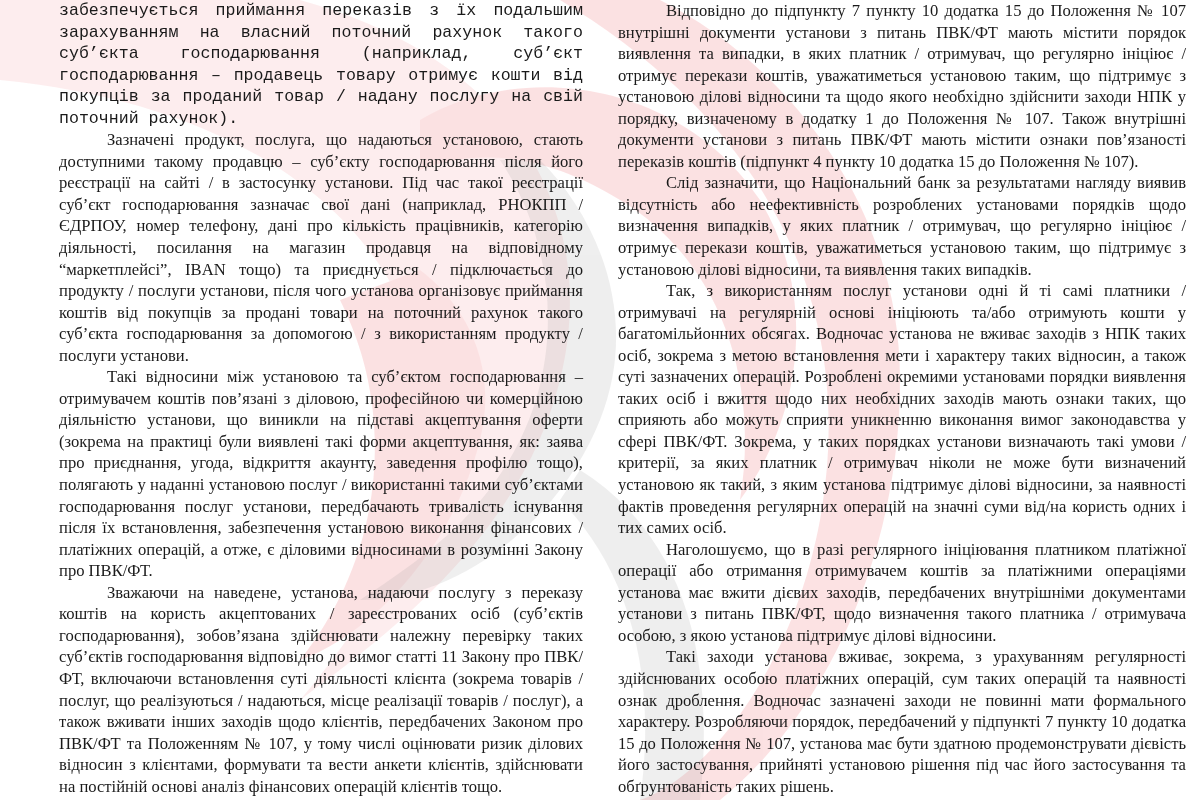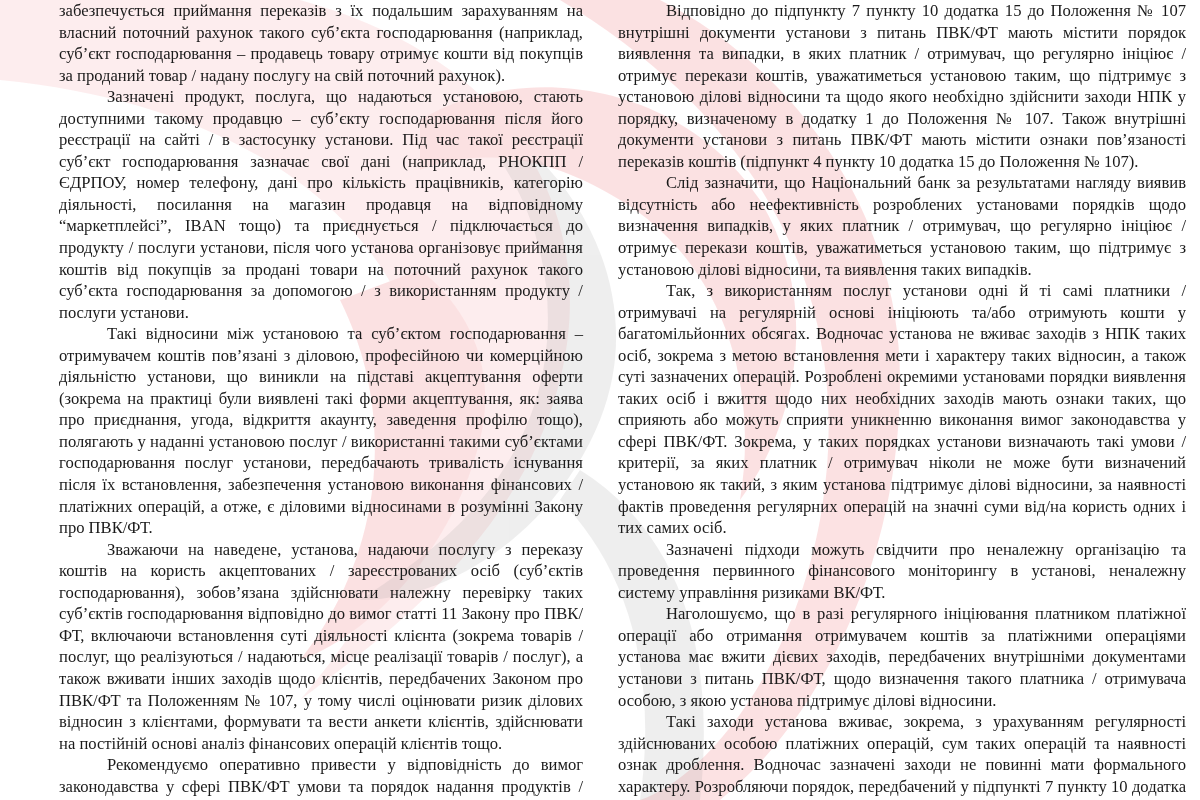--- a/index.html
+++ b/index.html
@@ -11,21 +11,21 @@
   }
   .watermark { position:absolute; left:0; top:0; width:1200px; height:800px; pointer-events:none; z-index:0; }
   .page { position:absolute; left:0; top:0; width:1200px; height:800px; z-index:1; }
   .col { position:absolute; top:0; }
   .col-left { left:59px; width:524px; }
   .col-right { left:618px; width:568px; }
   .col p {
     margin:0; font-size:16.6px; line-height:21.55px; text-align:justify;
     text-indent:48px; hyphens:none;
   }
-  .col p.cont { text-indent:0; }
+  .col p.cont { text-indent:0;font-family:Liberation Mono, monospace; }
 </style>
 </head>
 <body>
 
 <svg class="watermark" viewBox="0 0 1200 800" width="1200" height="800">
   <g opacity="0.13">
     <path d="M560 0 C 760 120, 860 300, 820 520 C 790 680, 700 780, 640 800 L 720 800 C 820 720, 900 560, 900 380 C 900 200, 780 60, 660 0 Z" fill="#e8202a"></path>
     <path d="M420 120 C 520 60, 680 80, 760 200 C 820 300, 800 420, 740 500 C 760 380, 720 260, 620 200 C 540 150, 470 150, 420 170 Z" fill="#e8202a"></path>
     <path d="M0 0 L 300 0 C 520 60, 600 220, 560 380 C 520 540, 380 640, 300 700 C 420 560, 460 420, 400 300 C 340 180, 200 100, 0 80 Z" fill="#e8202a" opacity="0.6"></path>
     <path d="M340 300 C 400 420, 380 560, 300 660 C 360 640, 450 560, 480 440 C 500 360, 460 300, 420 270 Z" fill="#e8202a"></path>
@@ -43,18 +43,17 @@
     <p>Такі відносини між установою та суб’єктом господарювання – отримувачем коштів пов’язані з діловою, професійною чи комерційною діяльністю установи, що виникли на підставі акцептування оферти (зокрема на практиці були виявлені такі форми акцептування, як: заява про приєднання, угода, відкриття акаунту, заведення профілю тощо), полягають у наданні установою послуг / використанні такими суб’єктами господарювання послуг установи, передбачають тривалість існування після їх встановлення, забезпечення установою виконання фінансових / платіжних операцій, а отже, є діловими відносинами в розумінні Закону про ПВК/ФТ.</p>
     <p>Зважаючи на наведене, установа, надаючи послугу з переказу коштів на користь акцептованих / зареєстрованих осіб (суб’єктів господарювання), зобов’язана здійснювати належну перевірку таких суб’єктів господарювання відповідно до вимог статті 11 Закону про ПВК/ФТ, включаючи встановлення суті діяльності клієнта (зокрема товарів / послуг, що реалізуються / надаються, місце реалізації товарів / послуг), а також вживати інших заходів щодо клієнтів, передбачених Законом про ПВК/ФТ та Положенням № 107, у тому числі оцінювати ризик ділових відносин з клієнтами, формувати та вести анкети клієнтів, здійснювати на постійній основі аналіз фінансових операцій клієнтів тощо.</p>
     <p>Рекомендуємо оперативно привести у відповідність до вимог законодавства у сфері ПВК/ФТ умови та порядок надання продуктів / послуг суб’єктам господарювання – отримувачам коштів, а також вжити щодо суб’єктів господарювання, характер ділових відносин з якими має зазначені вище ознаки, заходів, передбачених Законом про ПВК/ФТ та Положенням № 107, включаючи заходи з НПК.</p>
 
   </div>
 
   <div class="col col-right">
     <p>Відповідно до підпункту 7 пункту 10 додатка 15 до Положення № 107 внутрішні документи установи з питань ПВК/ФТ мають містити порядок виявлення та випадки, в яких платник / отримувач, що регулярно ініціює / отримує перекази коштів, уважатиметься установою таким, що підтримує з установою ділові відносини та щодо якого необхідно здійснити заходи НПК у порядку, визначеному в додатку 1 до Положення № 107. Також внутрішні документи установи з питань ПВК/ФТ мають містити ознаки пов’язаності переказів коштів (підпункт 4 пункту 10 додатка 15 до Положення № 107).</p>
     <p>Слід зазначити, що Національний банк за результатами нагляду виявив відсутність або неефективність розроблених установами порядків щодо визначення випадків, у яких платник / отримувач, що регулярно ініціює / отримує перекази коштів, уважатиметься установою таким, що підтримує з установою ділові відносини, та виявлення таких випадків.</p>
     <p>Так, з використанням послуг установи одні й ті самі платники / отримувачі на регулярній основі ініціюють та/або отримують кошти у багатомільйонних обсягах. Водночас установа не вживає заходів з НПК таких осіб, зокрема з метою встановлення мети і характеру таких відносин, а також суті зазначених операцій. Розроблені окремими установами порядки виявлення таких осіб і вжиття щодо них необхідних заходів мають ознаки таких, що сприяють або можуть сприяти уникненню виконання вимог законодавства у сфері ПВК/ФТ. Зокрема, у таких порядках установи визначають такі умови / критерії, за яких платник / отримувач ніколи не може бути визначений установою як такий, з яким установа підтримує ділові відносини, за наявності фактів проведення регулярних операцій на значні суми від/на користь одних і тих самих осіб.</p>
-    <p>Зазначені підходи можуть свідчити про неналежну організацію та проведення первинного фінансового моніторингу в установі, неналежну систему управління ризиками ВК/ФТ.</p>
     <p>Наголошуємо, що в разі регулярного ініціювання платником платіжної операції або отримання отримувачем коштів за платіжними операціями установа має вжити дієвих заходів, передбачених внутрішніми документами установи з питань ПВК/ФТ, щодо визначення такого платника / отримувача особою, з якою установа підтримує ділові відносини.</p>
     <p>Такі заходи установа вживає, зокрема, з урахуванням регулярності здійснюваних особою платіжних операцій, сум таких операцій та наявності ознак дроблення. Водночас зазначені заходи не повинні мати формального характеру. Розробляючи порядок, передбачений у підпункті 7 пункту 10 додатка 15 до Положення № 107, установа має бути здатною продемонструвати дієвість його застосування, прийняті установою рішення під час його застосування та обґрунтованість таких рішень.</p>
 
   </div>
 </div>
 
 </body></html>

